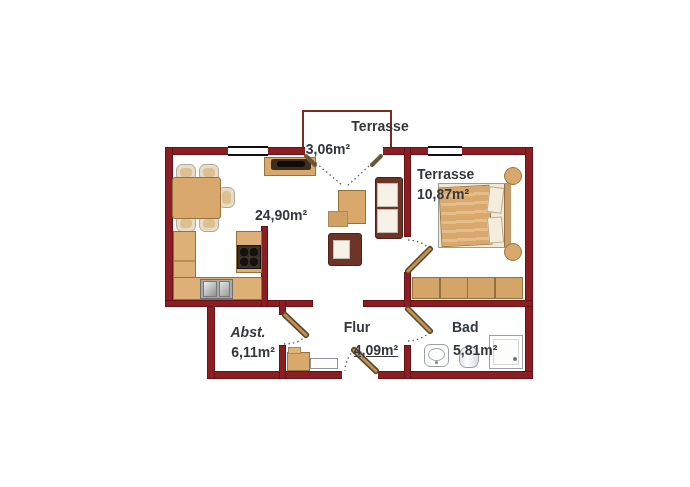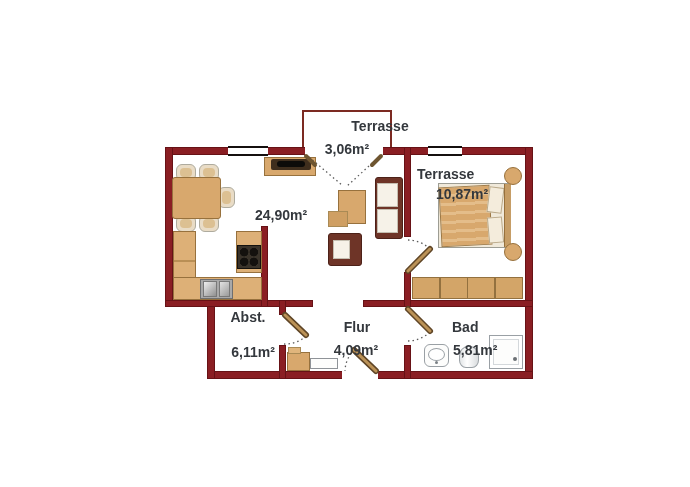--- a/index.html
+++ b/index.html
@@ -119,29 +119,29 @@
     <line x1="376" y1="371" x2="354" y2="350" stroke="#5f4526" stroke-width="6" stroke-linecap="round"></line>
     <line x1="376" y1="371" x2="354" y2="350" stroke="#bb9257" stroke-width="3" stroke-linecap="round"></line>
 
     <line x1="309" y1="157" x2="343" y2="186" stroke="#5c5c5c" stroke-width="1.3" stroke-dasharray="1.5 3"></line>
     <line x1="379" y1="157" x2="347" y2="186" stroke="#5c5c5c" stroke-width="1.3" stroke-dasharray="1.5 3"></line>
     <line x1="306" y1="156" x2="315" y2="165" stroke="#6e5530" stroke-width="4" stroke-linecap="round"></line>
     <line x1="381" y1="156" x2="372" y2="165" stroke="#6e5530" stroke-width="4" stroke-linecap="round"></line>
   </svg>
 
   <div class="lbl ctr" style="left:352px;top:119px;margin-left:28px;">Terrasse</div>
-  <div class="lbl ctr" style="left:347px;top:142px;">3,06m²</div>
+  <div class="lbl ctr" style="left:328px;top:142px;">3,06m²</div>
 
   <div class="lbl ctr" style="left:281px;top:208px;">24,90m²</div>
 
   <div class="lbl" style="left:417px;top:167px;">Terrasse</div>
-  <div class="lbl" style="left:436px;top:187px;">10,87m²</div>
+  <div class="lbl" style="left:417px;top:187px;">10,87m²</div>
 
-  <div class="lbl ctr" style="left:248px;top:310px;">Abst.</div>
+  <div class="lbl ctr" style="left:248px;top:325px;font-style:italic;">Abst.</div>
   <div class="lbl ctr" style="left:253px;top:345px;">6,11m²</div>
 
   <div class="lbl ctr" style="left:357px;top:320px;">Flur</div>
-  <div class="lbl ctr" style="left:356px;top:343px;">4,09m²</div>
+  <div class="lbl ctr" style="left:376px;top:343px;text-decoration:underline;">4,09m²</div>
 
   <div class="lbl" style="left:452px;top:320px;">Bad</div>
   <div class="lbl" style="left:453px;top:343px;">5,81m²</div>
 
 </div>
 
 </body></html>

